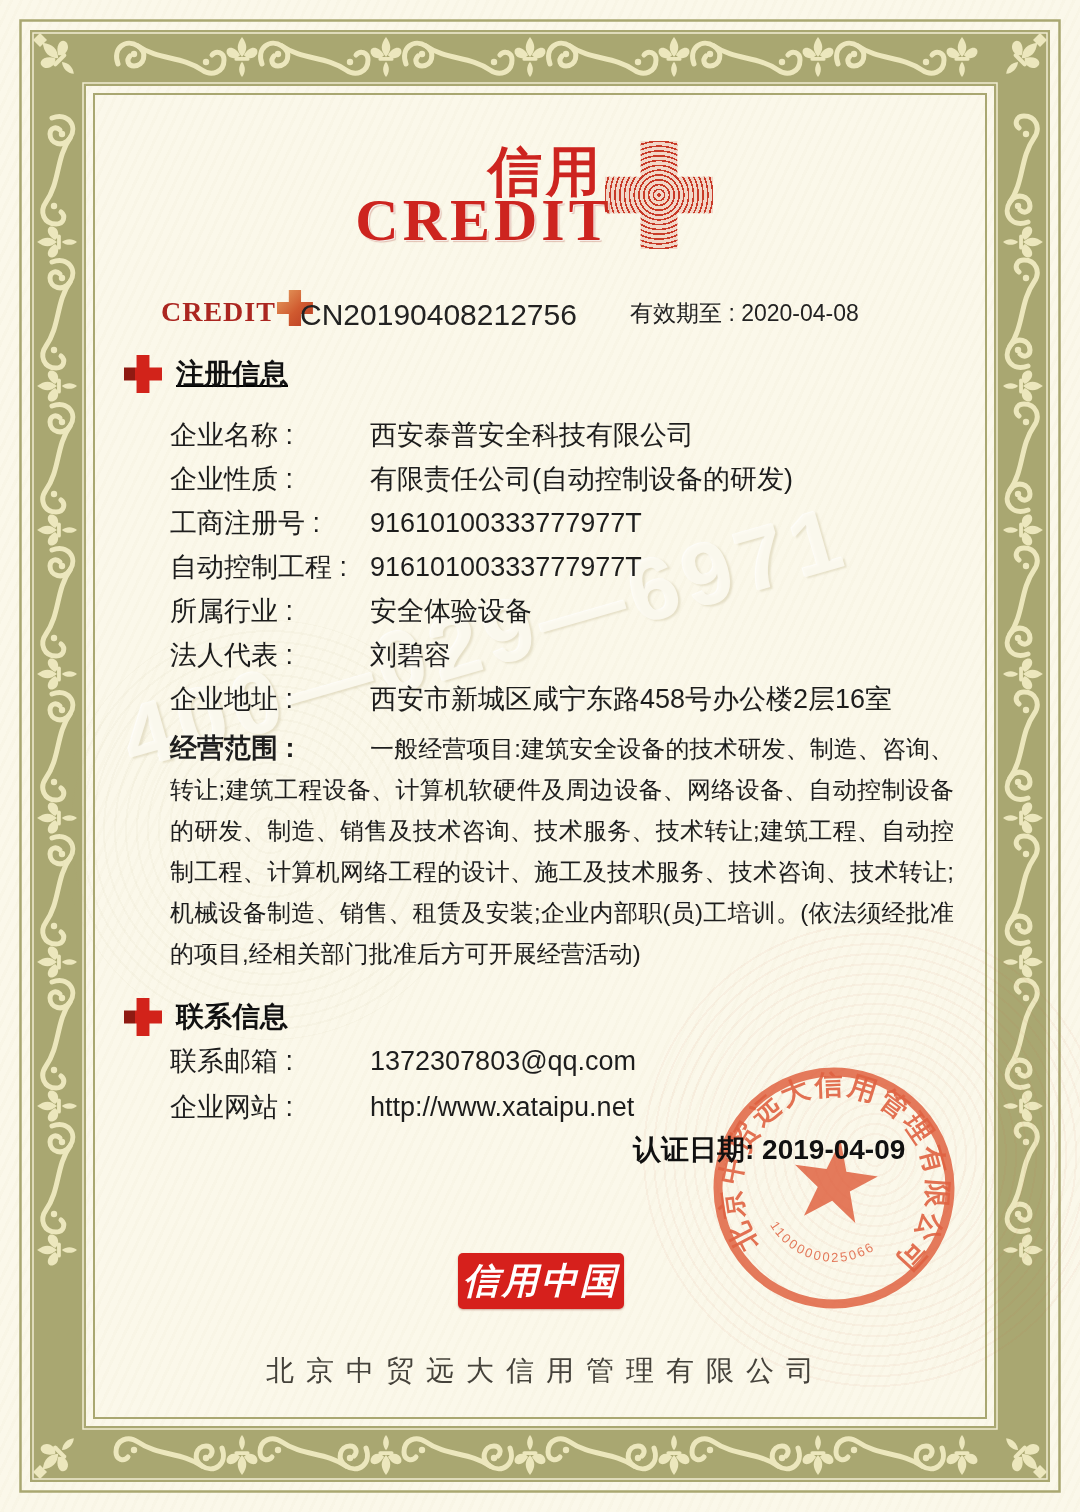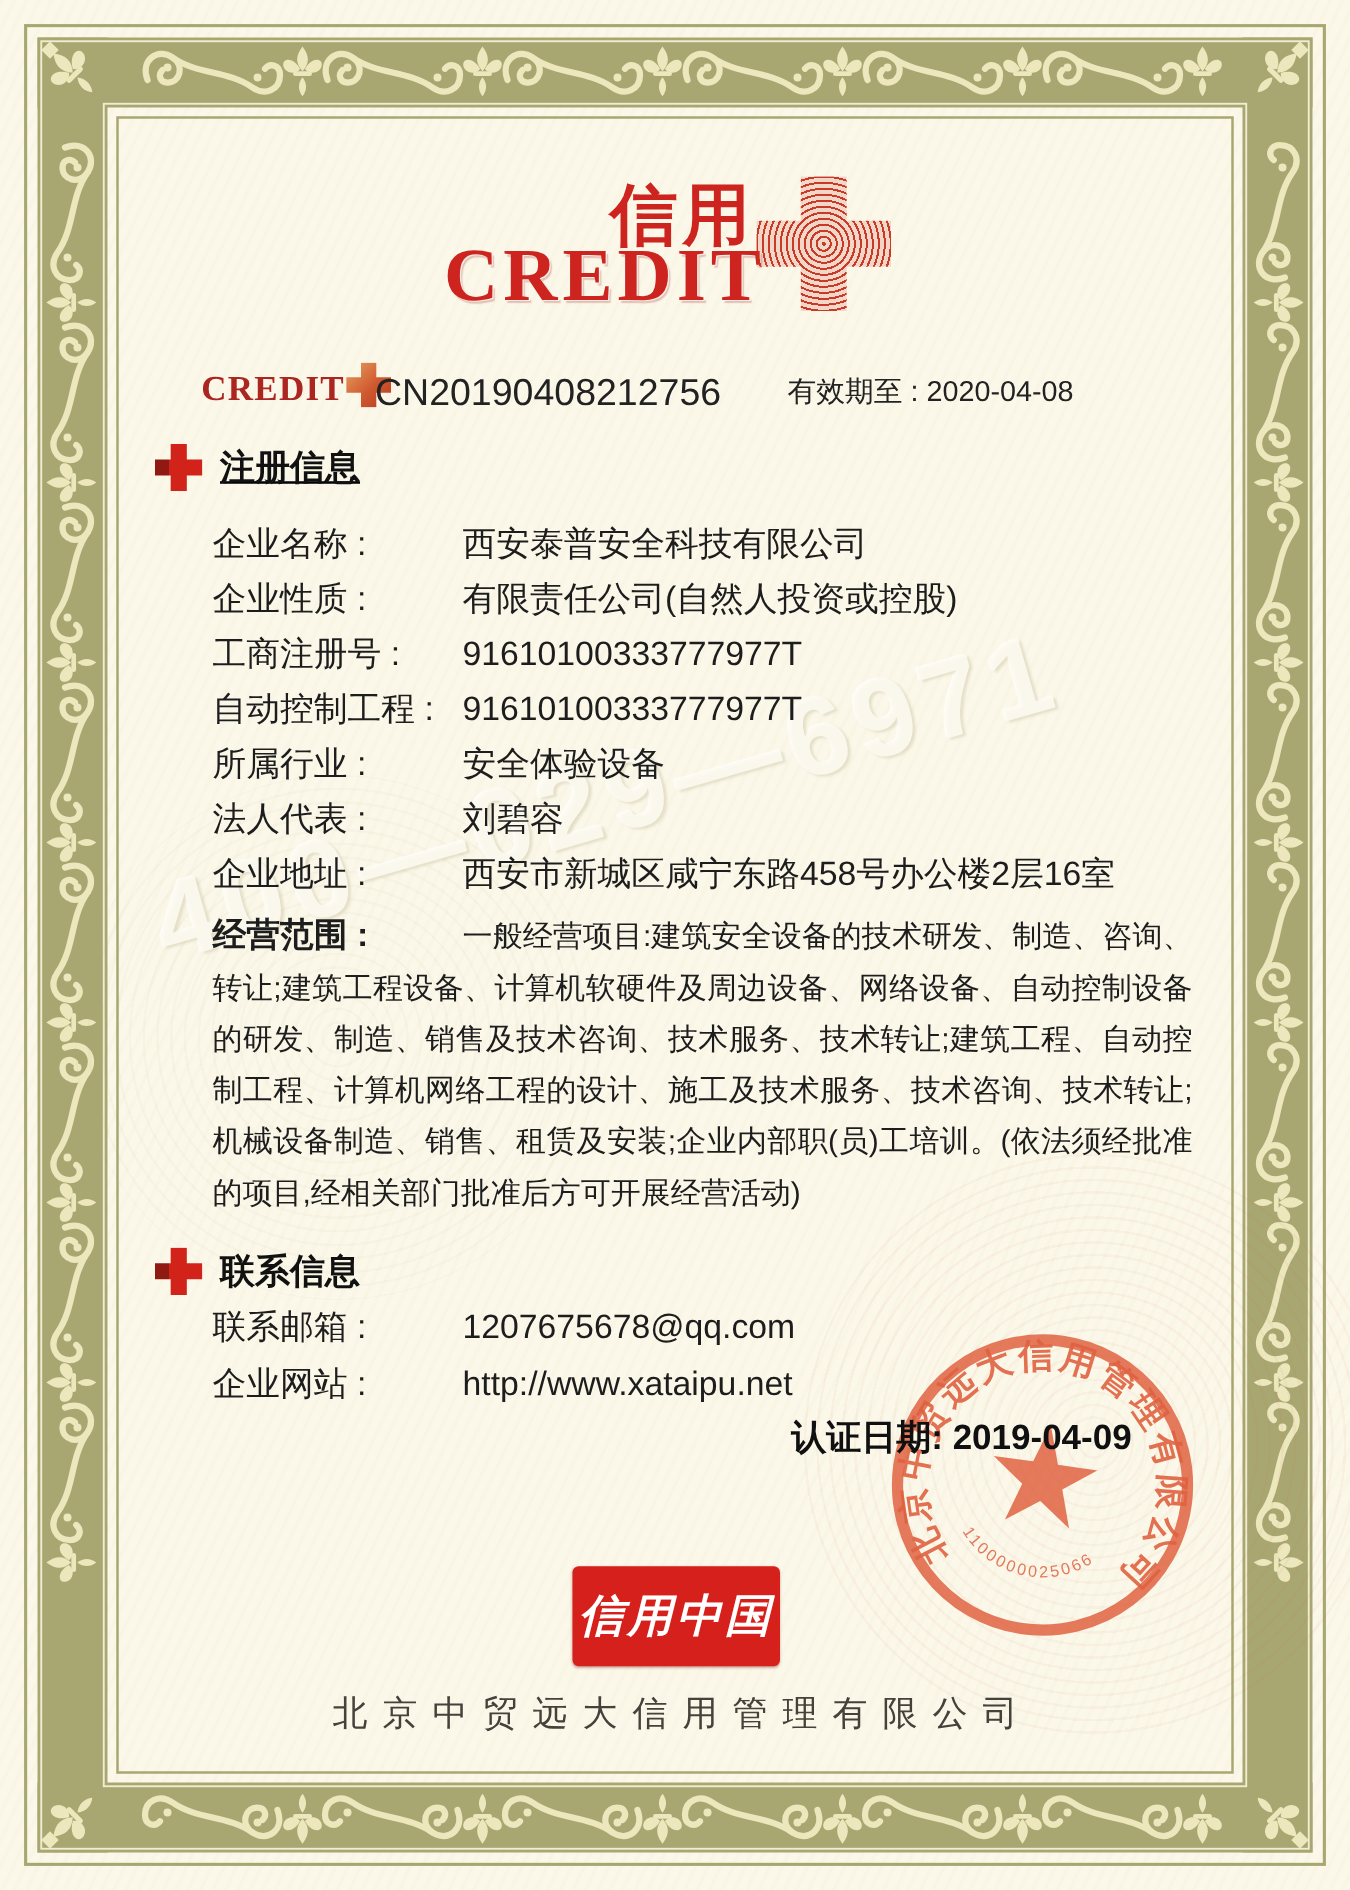--- a/index.html
+++ b/index.html
@@ -50,21 +50,21 @@
   .fields.contact .f-row{margin-bottom:16px;}
   .f-label{display:inline-block;width:200px;vertical-align:top;white-space:nowrap;}
   .f-value{}
   .biz{margin:3px 0 0 0;font-size:24px;line-height:41px;color:#1d1d1d;text-align:justify;}
   .biz .b-label{display:inline-block;width:200px;font-size:27px;font-weight:bold;}
 
   .cert-date{position:absolute;left:633px;top:1131px;z-index:5;font-size:28px;font-weight:700;color:#101010;}
 
   .seal{position:absolute;left:700px;top:1054px;z-index:3;transform:rotate(8deg);opacity:0.9;}
 
-  .badge{position:absolute;left:458px;top:1253px;width:166px;height:80px;z-index:2;
+  .badge{position:absolute;left:458px;top:1253px;width:166px;height:56px;z-index:2;
         background:#d6201c;border-radius:5px;display:flex;align-items:center;justify-content:center;
         box-shadow:0 1px 2px rgba(120,20,10,0.35);}
   .badge span{color:#ffffff;font-size:36px;font-weight:700;font-style:italic;letter-spacing:3px;}
 
   .footer-co{position:absolute;left:0;right:0;top:1352px;text-align:center;
         font-size:28px;color:#45423b;letter-spacing:12px;padding-left:12px;}
 </style>
 </head>
 <body>
 
@@ -184,21 +184,21 @@
 
     <div class="sec-head reg">
       <span class="sec-cross cross-clip"></span>
       <span class="sec-title">注册信息</span>
     </div>
     <div class="fields reg">
       <div class="f-row">
         <span class="f-label">企业名称 :</span><span class="f-value">西安泰普安全科技有限公司</span>
       </div>
       <div class="f-row">
-        <span class="f-label">企业性质 :</span><span class="f-value">有限责任公司(自然人投资或控股)</span>
+        <span class="f-label">企业性质 :</span><span class="f-value">有限责任公司(自动控制设备的研发)</span>
       </div>
       <div class="f-row">
         <span class="f-label">工商注册号 :</span><span class="f-value">91610100333777977T</span>
       </div>
       <div class="f-row">
         <span class="f-label">自动控制工程 :</span><span class="f-value">91610100333777977T</span>
       </div>
       <div class="f-row">
         <span class="f-label">所属行业 :</span><span class="f-value">安全体验设备</span>
       </div>
@@ -212,21 +212,21 @@
         <span class="b-label">经营范围 :</span><span>一般经营项目:建筑安全设备的技术研发、制造、咨询、转让;建筑工程设备、计算机软硬件及周边设备、网络设备、自动控制设备的研发、制造、销售及技术咨询、技术服务、技术转让;建筑工程、自动控制工程、计算机网络工程的设计、施工及技术服务、技术咨询、技术转让;机械设备制造、销售、租赁及安装;企业内部职(员)工培训。(依法须经批准的项目,经相关部门批准后方可开展经营活动)</span>
       </p>
     </div>
 
     <div class="sec-head contact">
       <span class="sec-cross cross-clip"></span>
       <span class="sec-title">联系信息</span>
     </div>
     <div class="fields contact">
       <div class="f-row">
-        <span class="f-label">联系邮箱 :</span><span class="f-value">1207675678@qq.com</span>
+        <span class="f-label">联系邮箱 :</span><span class="f-value">1372307803@qq.com</span>
       </div>
       <div class="f-row">
         <span class="f-label">企业网站 :</span><span class="f-value">http://www.xataipu.net</span>
       </div>
     </div>
 
     <div class="cert-date">
       <span>认证日期:</span>
       <span>2019-04-09</span>
     </div>

